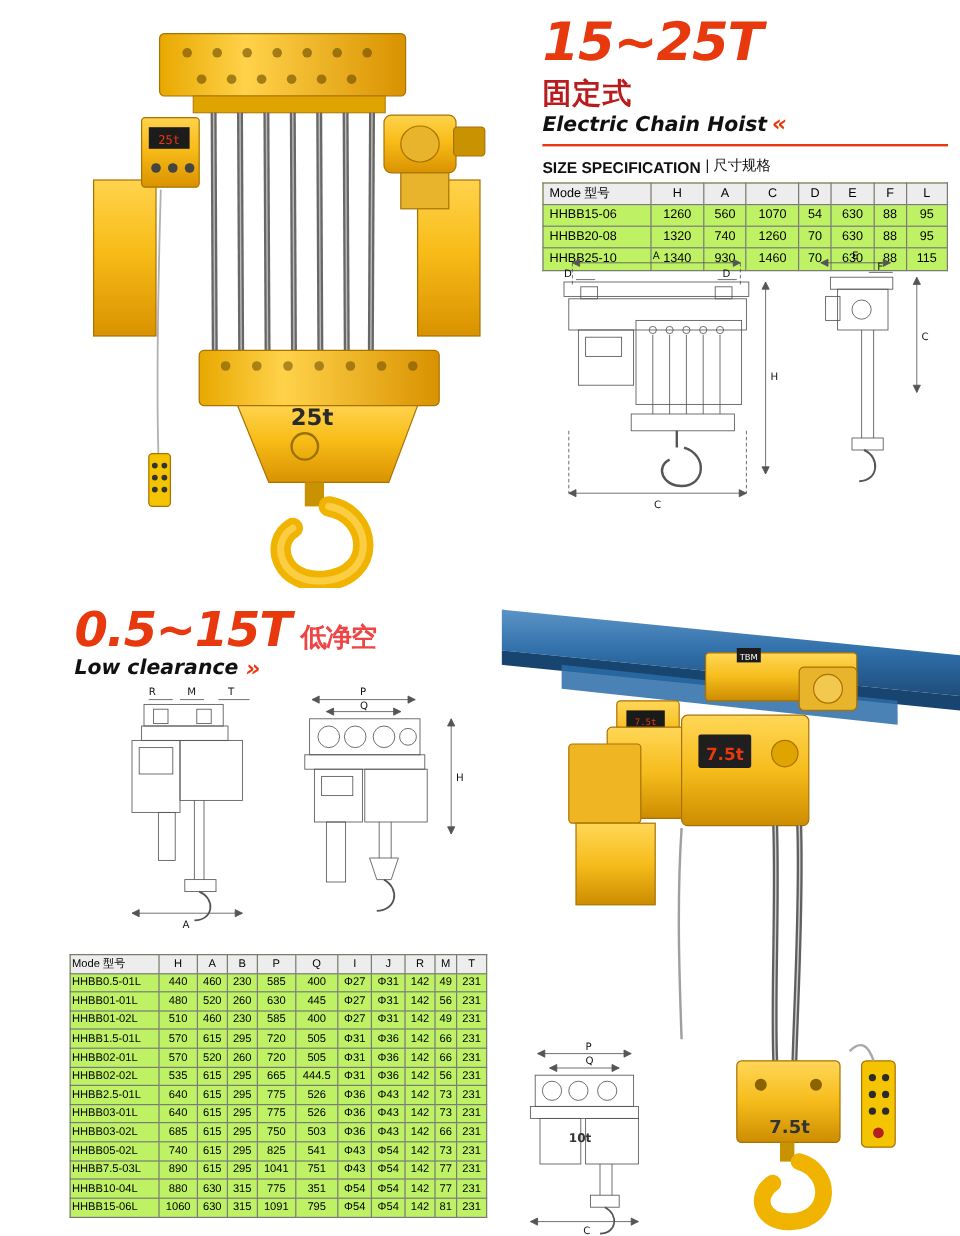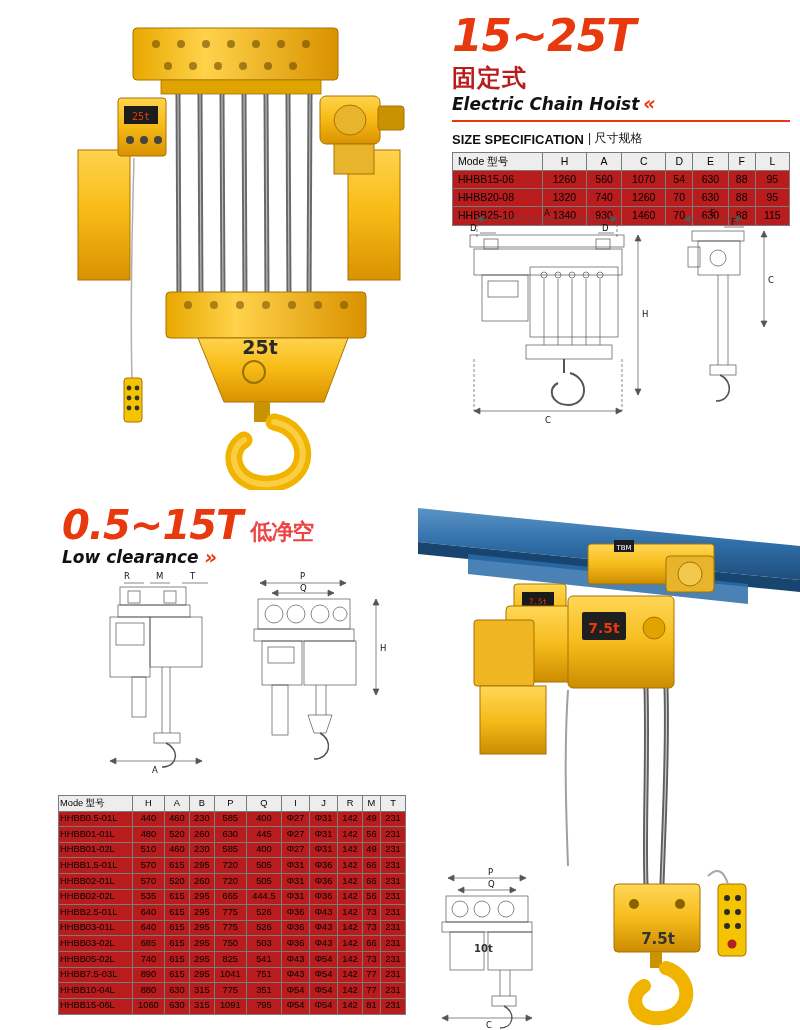--- a/index.html
+++ b/index.html
@@ -37,21 +37,21 @@
 
   .spec-head {
     margin-top:8px; font-size:13px; font-weight:bold; color:#111;
     display:flex; align-items:flex-end; gap:4px;
   }
   .spec-head .cn-small { font-weight:normal; font-size:12px; }
 
   
   table.spec {
     border-collapse: collapse; margin-top:5px;
-    font-size:10.5px; color:#000; background:#b91c1c;
+    font-size:10.5px; color:#000; background:#bef264;
   }
   table.spec th, table.spec td {
     border:1px solid #7a7a7a; text-align:center;
     padding:2px 3px; font-weight:normal; line-height:1.25;
   }
   table.spec thead th { background:#EDEDED; font-weight:normal; }
   table.spec td:first-child, table.spec th:first-child { text-align:left; padding-left:5px; }
 
   #spec-table-top { width:338px; }
   #spec-table-top th:first-child, #spec-table-top td:first-child { width:90px; }

